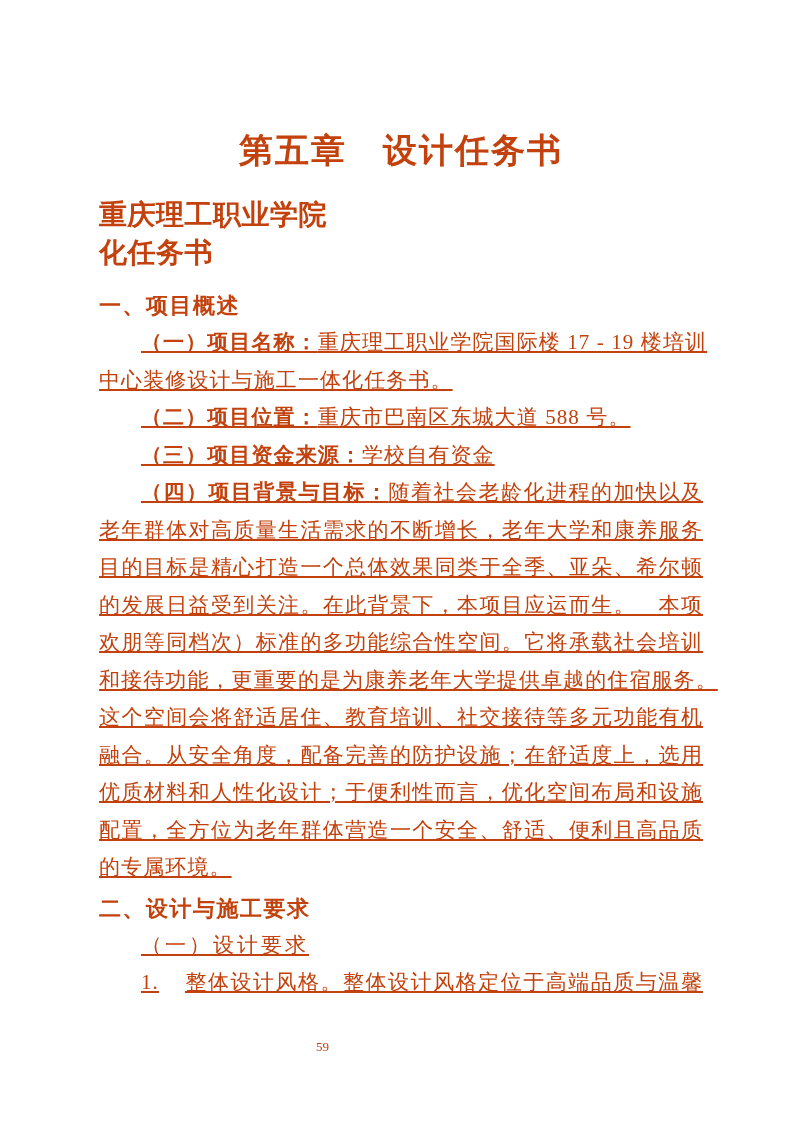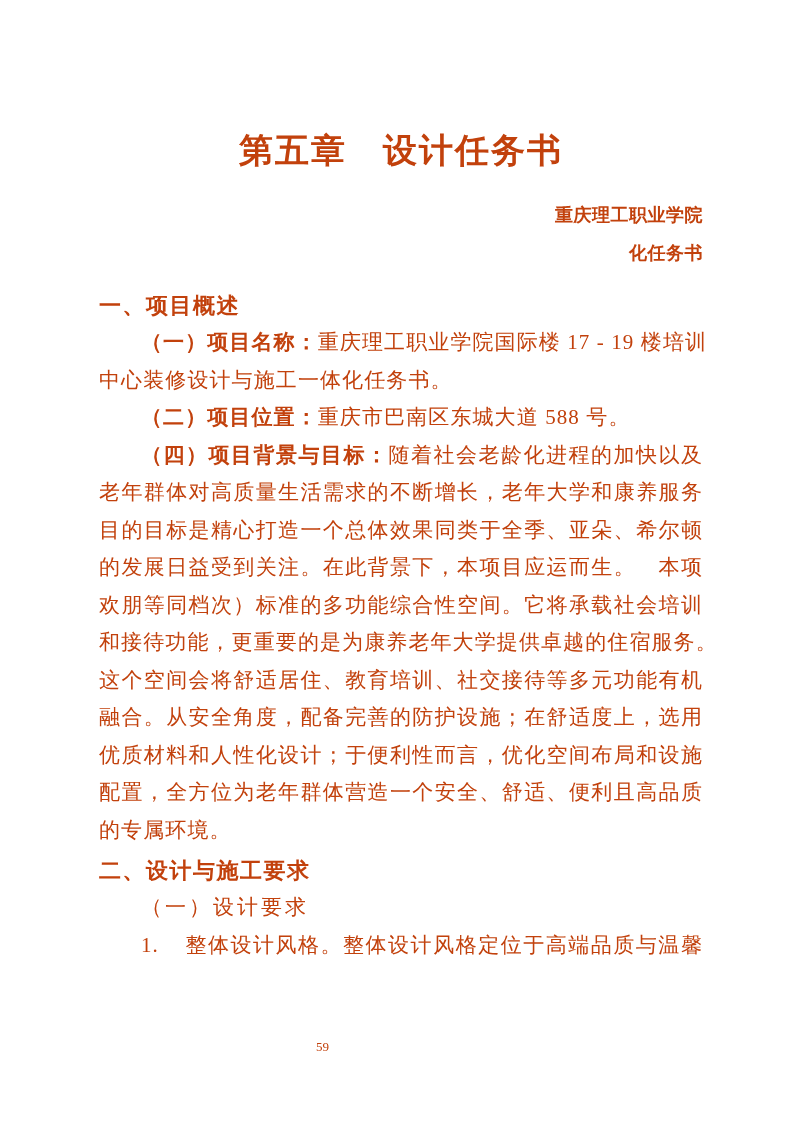--- a/index.html
+++ b/index.html
@@ -26,24 +26,24 @@
     margin: 128px 0 0 0;
     font-size: 34px;
     line-height: 44px;
     font-weight: bold;
     text-align: center;
     letter-spacing: 2px;
     font-family: "Liberation Sans", sans-serif;
   }
   .doc-title {
     margin-top: 24px;
-    font-size: 18px;
+    font-size: 28px;
     line-height: 38px;
     font-weight: bold;
-    text-align: right;
+    text-align: left;
     letter-spacing: 0.5px;
     font-family: "Liberation Sans", sans-serif;
   }
   .sec-heading {
     margin: 16px 0 0 0;
     font-size: 22px;
     line-height: 36px;
     font-weight: bold;
     letter-spacing: 1.5px;
     font-family: "Liberation Sans", sans-serif;
@@ -51,20 +51,21 @@
   .sec-heading-2 {
     margin-top: 4px;
   }
   .line {
     height: 37.5px;
     line-height: 37.5px;
     font-size: 21px;
     letter-spacing: 1.1px;
     white-space: nowrap;
     font-family: "Liberation Serif", serif;
+    text-decoration: underline;
   }
   .jline {
     text-align: justify;
     text-align-last: justify;
   }
   .indent { padding-left: 42px; }
   .b { font-weight: bold; }
   .sub-heading { letter-spacing: 3px; }
   .num { margin-right: 26px; }
   .page-number {
@@ -96,20 +97,23 @@
     <div>
       <div class="line jline indent">
         <span class="b">（一）项目名称：</span><span>重庆理工职业学院国际楼 17 - 19 楼培训</span>
       </div>
       <div class="line">中心装修设计与施工一体化任务书。</div>
 
       <div class="line indent">
         <span class="b">（二）项目位置：</span><span>重庆市巴南区东城大道 588 号。</span>
       </div>
 
+      <div class="line indent">
+        <span class="b">（三）项目资金来源：</span><span>学校自有资金</span>
+      </div>
 
       <div class="line jline indent">
         <span class="b">（四）项目背景与目标：</span><span>随着社会老龄化进程的加快以及</span>
       </div>
       <div class="line jline">老年群体对高质量生活需求的不断增长，老年大学和康养服务</div>
       <div class="line jline">目的目标是精心打造一个总体效果同类于全季、亚朵、希尔顿</div>
       <div class="line jline">的发展日益受到关注。在此背景下，本项目应运而生。　本项</div>
       <div class="line jline">欢朋等同档次）标准的多功能综合性空间。它将承载社会培训</div>
       <div class="line jline">和接待功能，更重要的是为康养老年大学提供卓越的住宿服务。</div>
       <div class="line jline">这个空间会将舒适居住、教育培训、社交接待等多元功能有机</div>

